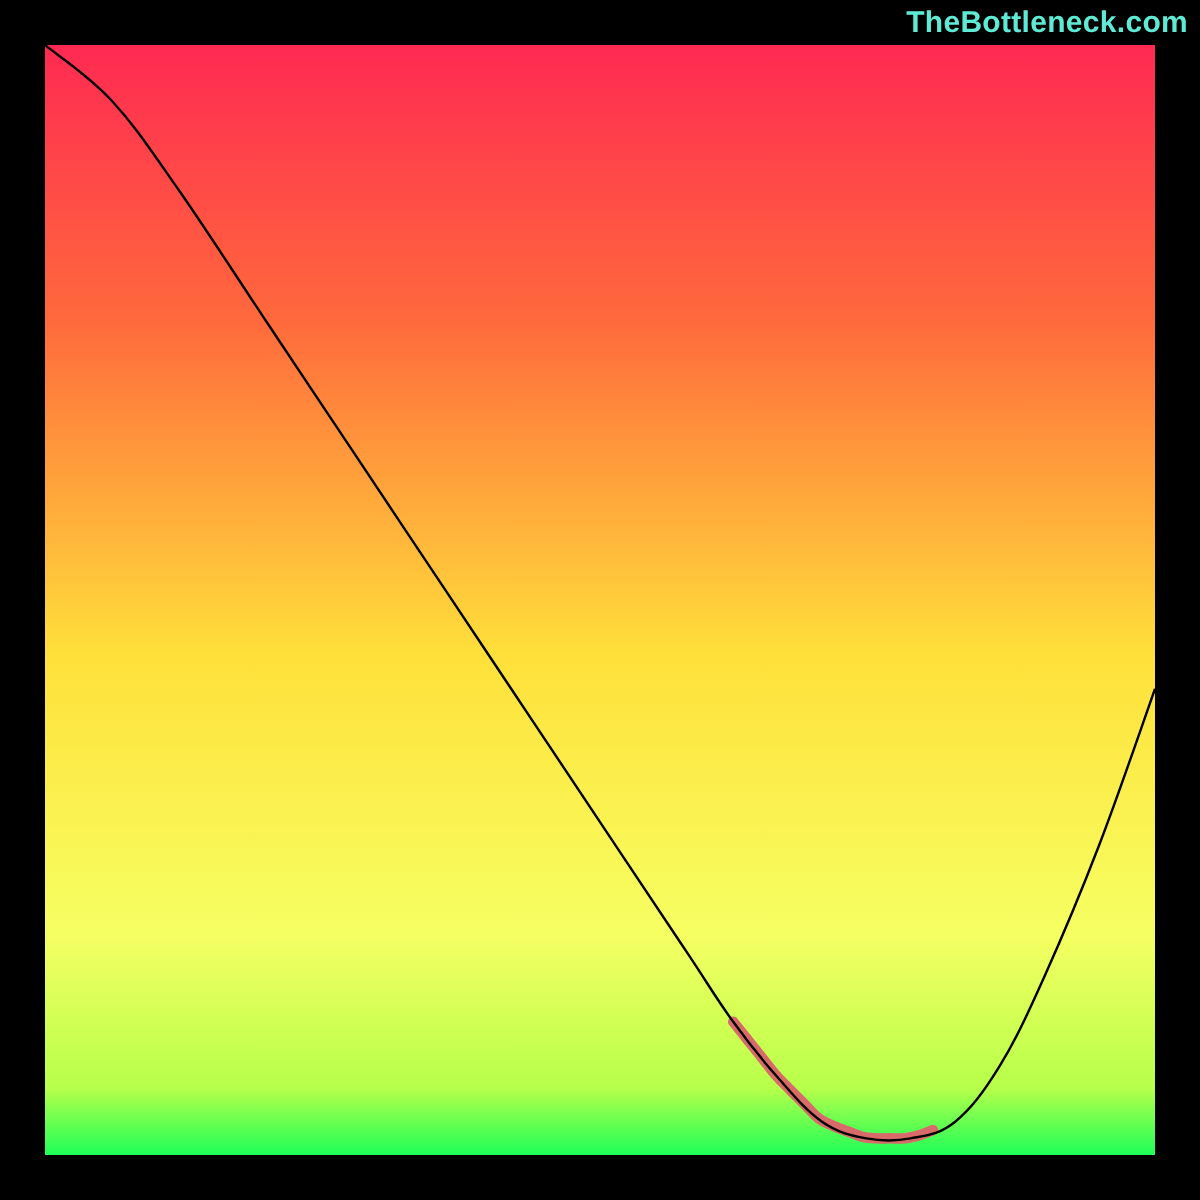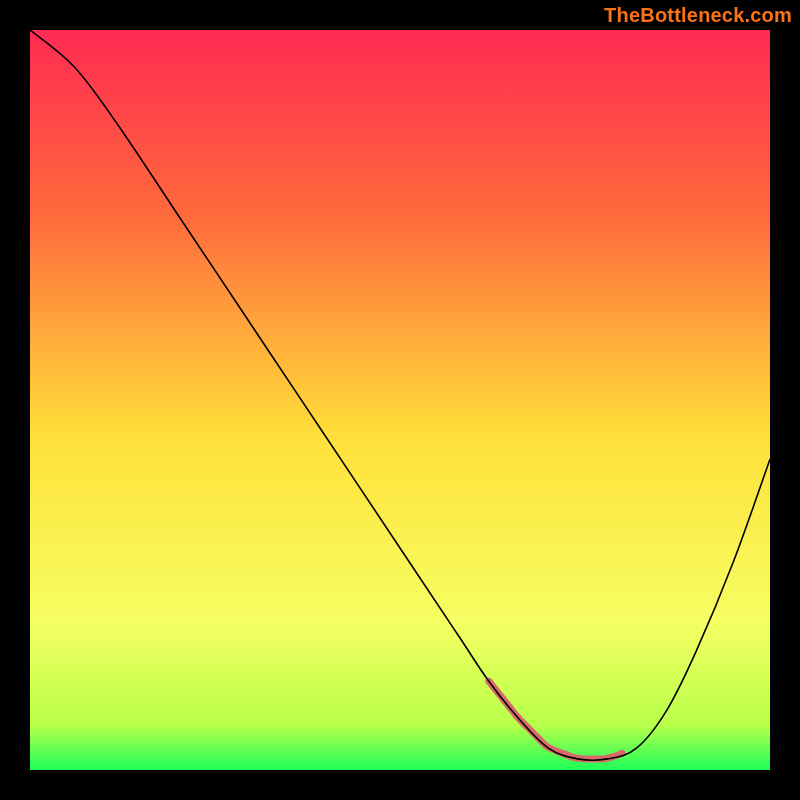--- a/index.html
+++ b/index.html
@@ -13,21 +13,21 @@
   }
   .stage {
     position: relative;
     width: 800px;
     height: 800px;
   }
   .watermark {
     position: absolute;
     top: 4px;
     right: 8px;
-    color: #f97316;
+    color: #5eead4;
     font-size: 20px;
     font-weight: 600;
     letter-spacing: 0.2px;
     z-index: 20;
   }
   .plot-frame {
     position: absolute;
     left: 30px;
     top: 30px;
     width: 740px;

